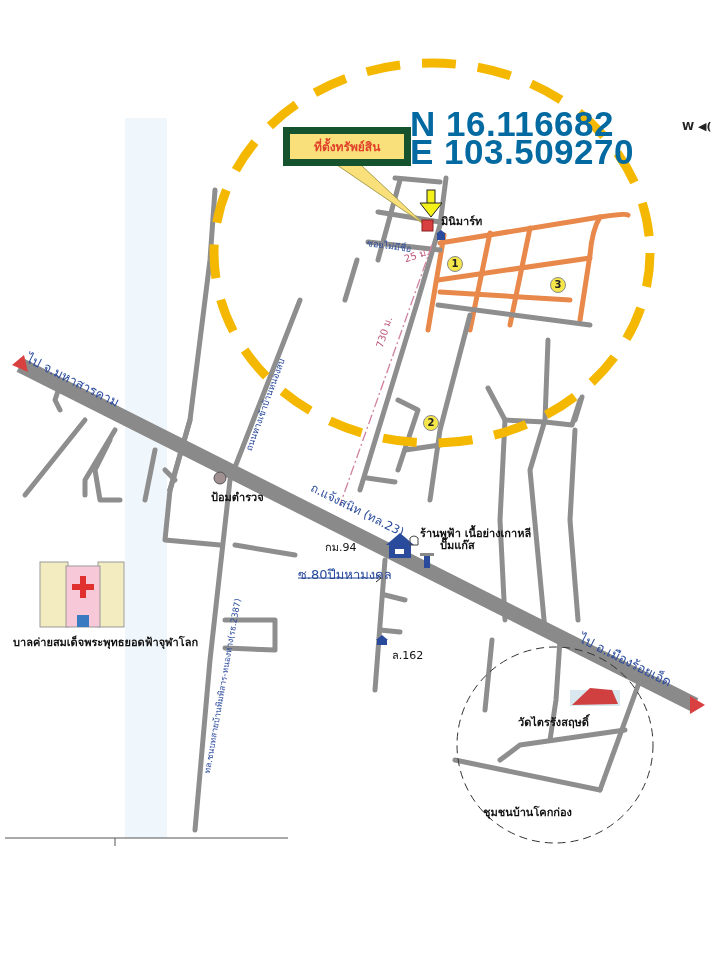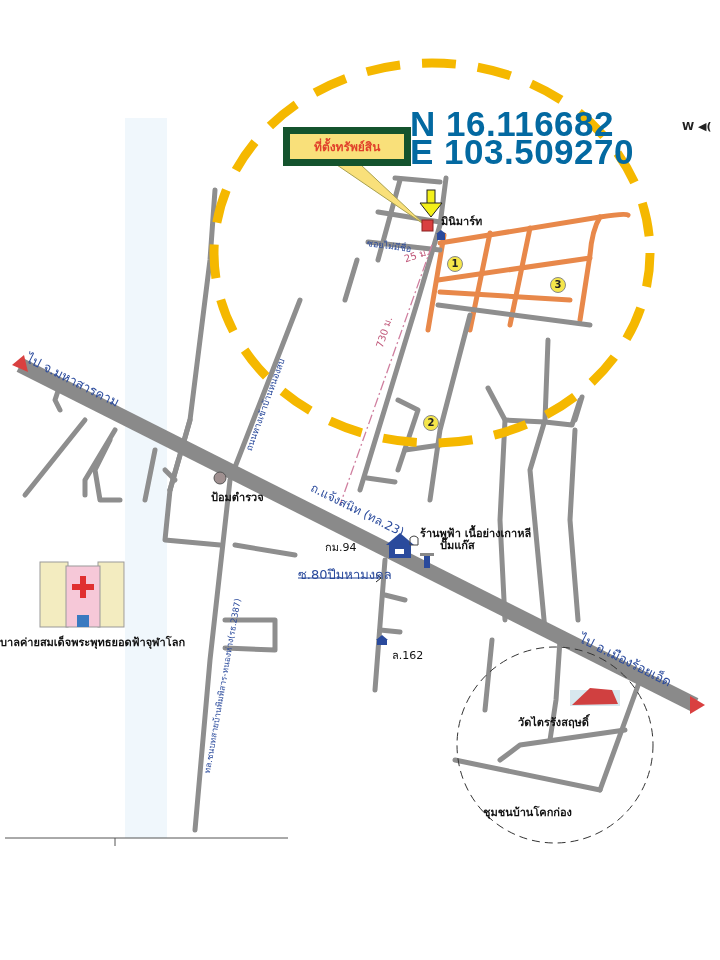--- a/index.html
+++ b/index.html
@@ -157,21 +157,21 @@
 <div class="lbl black" style="left:441px; top:212px;">มินิมาร์ท</div>
 <div class="lbl blue rot" style="left:368px; top:236px; font-size:9px; transform:rotate(8deg);">ซอยไม่มีชื่อ</div>
 <div class="lbl pink rot" style="left:402px; top:252px; transform:rotate(-18deg);">25 ม.</div>
 <div class="lbl pink rot" style="left:372px; top:345px; transform:rotate(-72deg);">730 ม.</div>
 <div class="lbl black" style="left:177px; top:488px;margin-left:34px;">ป้อมตำรวจ</div>
 <div class="lbl black" style="left:313px; top:538px; font-weight:normal;margin-left:12px;">กม.94</div>
 <div class="lbl black" style="left:420px; top:524px;">ร้านพูฟ้า เนื้อย่างเกาหลี</div>
 <div class="lbl black" style="left:440px; top:536px;">ปั๊มแก๊ส</div>
 <div class="lbl blue" style="left:298px; top:564px; font-size:13px;">ซ.80ปึมหามงคล</div>
 <div class="lbl black" style="left:392px; top:646px; font-weight:normal;">ล.162</div>
-<div class="lbl black" style="left:0px; top:633px;">บาลค่ายสมเด็จพระพุทธยอดฟ้าจุฬาโลก</div>
+<div class="lbl black" style="left:13px; top:633px;">บาลค่ายสมเด็จพระพุทธยอดฟ้าจุฬาโลก</div>
 <div class="lbl black" style="left:518px; top:713px;">วัดไตรรังสฤษดิ์</div>
 <div class="lbl black" style="left:483px; top:803px;font-family:Liberation Mono, monospace;">ชุมชนบ้านโคกก่อง</div>
 
 <div class="lbl blue rot" style="left:32px; top:348px; font-size:13px; transform:rotate(26.7deg);">ไป จ.มหาสารคาม</div>
 <div class="lbl blue rot" style="left:585px; top:628px; font-size:13px; transform:rotate(26.7deg);">ไป อ.เมืองร้อยเอ็ด</div>
 <div class="lbl blue rot" style="left:316px; top:478px; font-size:12px; transform:rotate(26.7deg);">ถ.แจ้งสนิท (ทล.23)</div>
 <div class="lbl blue rot" style="left:242px; top:448px; font-size:9px; transform:rotate(-70deg);">ถนนทางเข้าบ้านหนองสบ</div>
 <div class="lbl blue rot" style="left:200px; top:772px; font-size:8.5px; transform:rotate(-80deg);">ทล.ชนบทสายบ้านพิมพิสาร-หนองห่าง(รธ.2387)</div>
 
 <div class="numcircle" style="left:447px; top:256px;">1</div>

